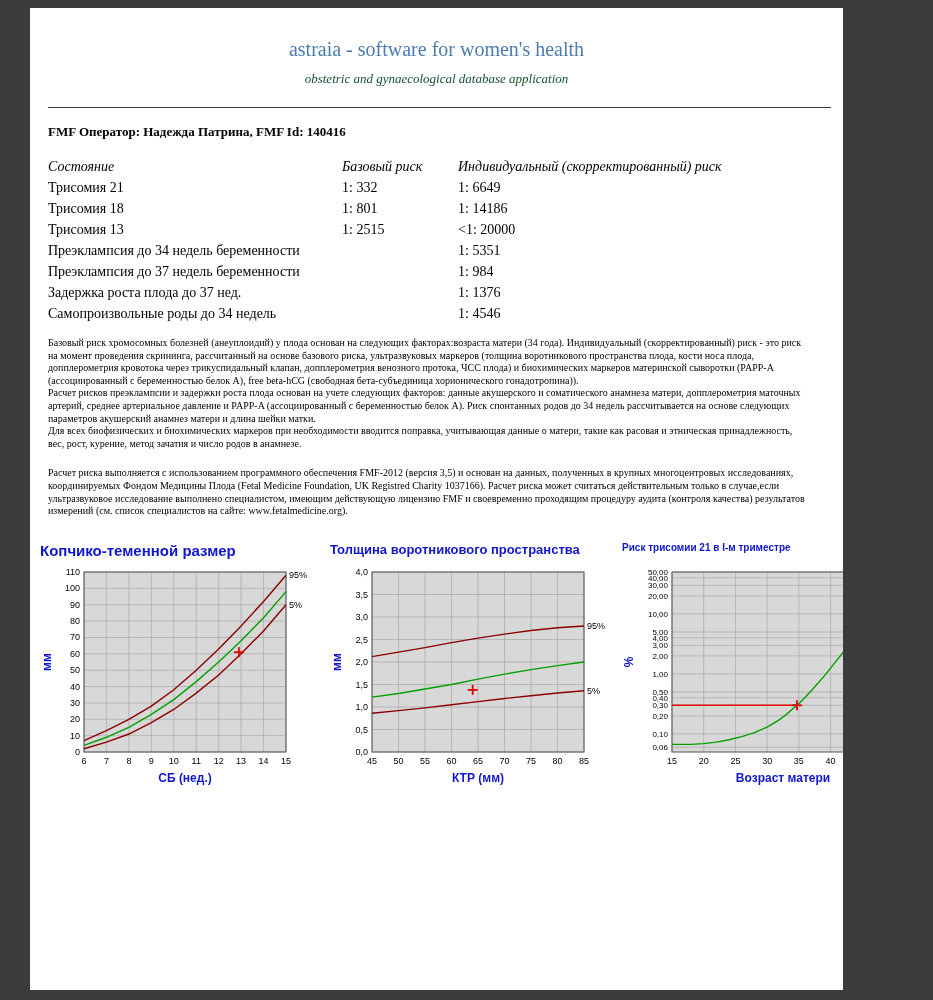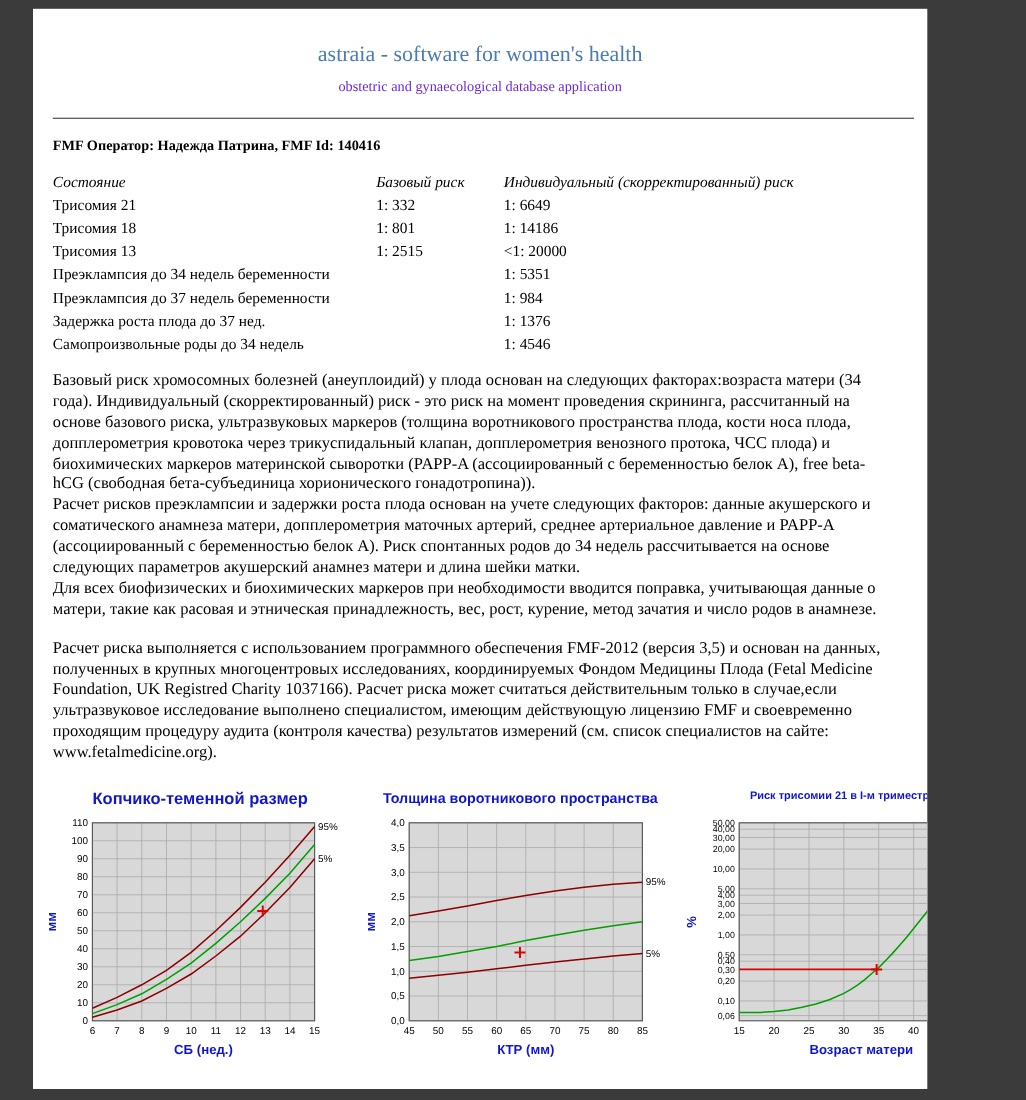--- a/index.html
+++ b/index.html
@@ -12,33 +12,33 @@
   }
   .page {
     width:813px;
     min-height:982px;
     background:#ffffff;
     margin:8px 7px 10px 30px;
     position:relative;
     overflow:hidden;
   }
   .hdr-title { padding-top:30px; text-align:center; font-size:20px; color:#4a7cb2; }
-  .hdr-sub   { margin-top:10px; text-align:center; font-size:13px; color:#6d28d9; }
+  .hdr-sub   { margin-top:10px; text-align:center; font-size:13px; color:#14532d;font-style:italic; }
   .rule { border:none; border-top:1px solid #3c3c3c; margin:20px 12px 0 18px; }
   .operator { margin:16px 44px 0 18px; font-weight:bold; font-size:13px; }
   .risk-table { margin:16px 44px 0 18px; font-size:14px; }
   .trow { display:grid; grid-template-columns:294px 116px 1fr; line-height:21px; }
   .thead { font-style:italic; }
-  .bodytext { margin:13px 33px 0 18px; font-size:15px; line-height:1.26; }
+  .bodytext { margin:13px 33px 0 18px; font-size:10px; line-height:1.26; }
   .bodytext p { margin:0; }
   .bodytext p.spaced { margin-top:17px; }
   .charts { display:flex; gap:6px; margin:24px 0 0 10px; }
   .chart { display:block; }
   .chart-title {
-    text-align:center; font-family:"Liberation Sans", sans-serif;
+    text-align:left; font-family:"Liberation Sans", sans-serif;
     font-weight:bold; color:#1016cc; height:20px; white-space:nowrap;
   }
   .t0 { font-size:15px; } .t1 { font-size:13px; } .t2 { font-size:10px; }
   .chart-svg { display:block; }
   .tick { font:9px "Liberation Sans", sans-serif; fill:#000; }
   .chart-i2 .tick-y { font-size:8px; }
   .axlabel { font:bold 12px "Liberation Sans", sans-serif; fill:#1016cc; }
   .pct-label { font:9px "Liberation Sans", sans-serif; fill:#000; }
 </style>
 </head>

